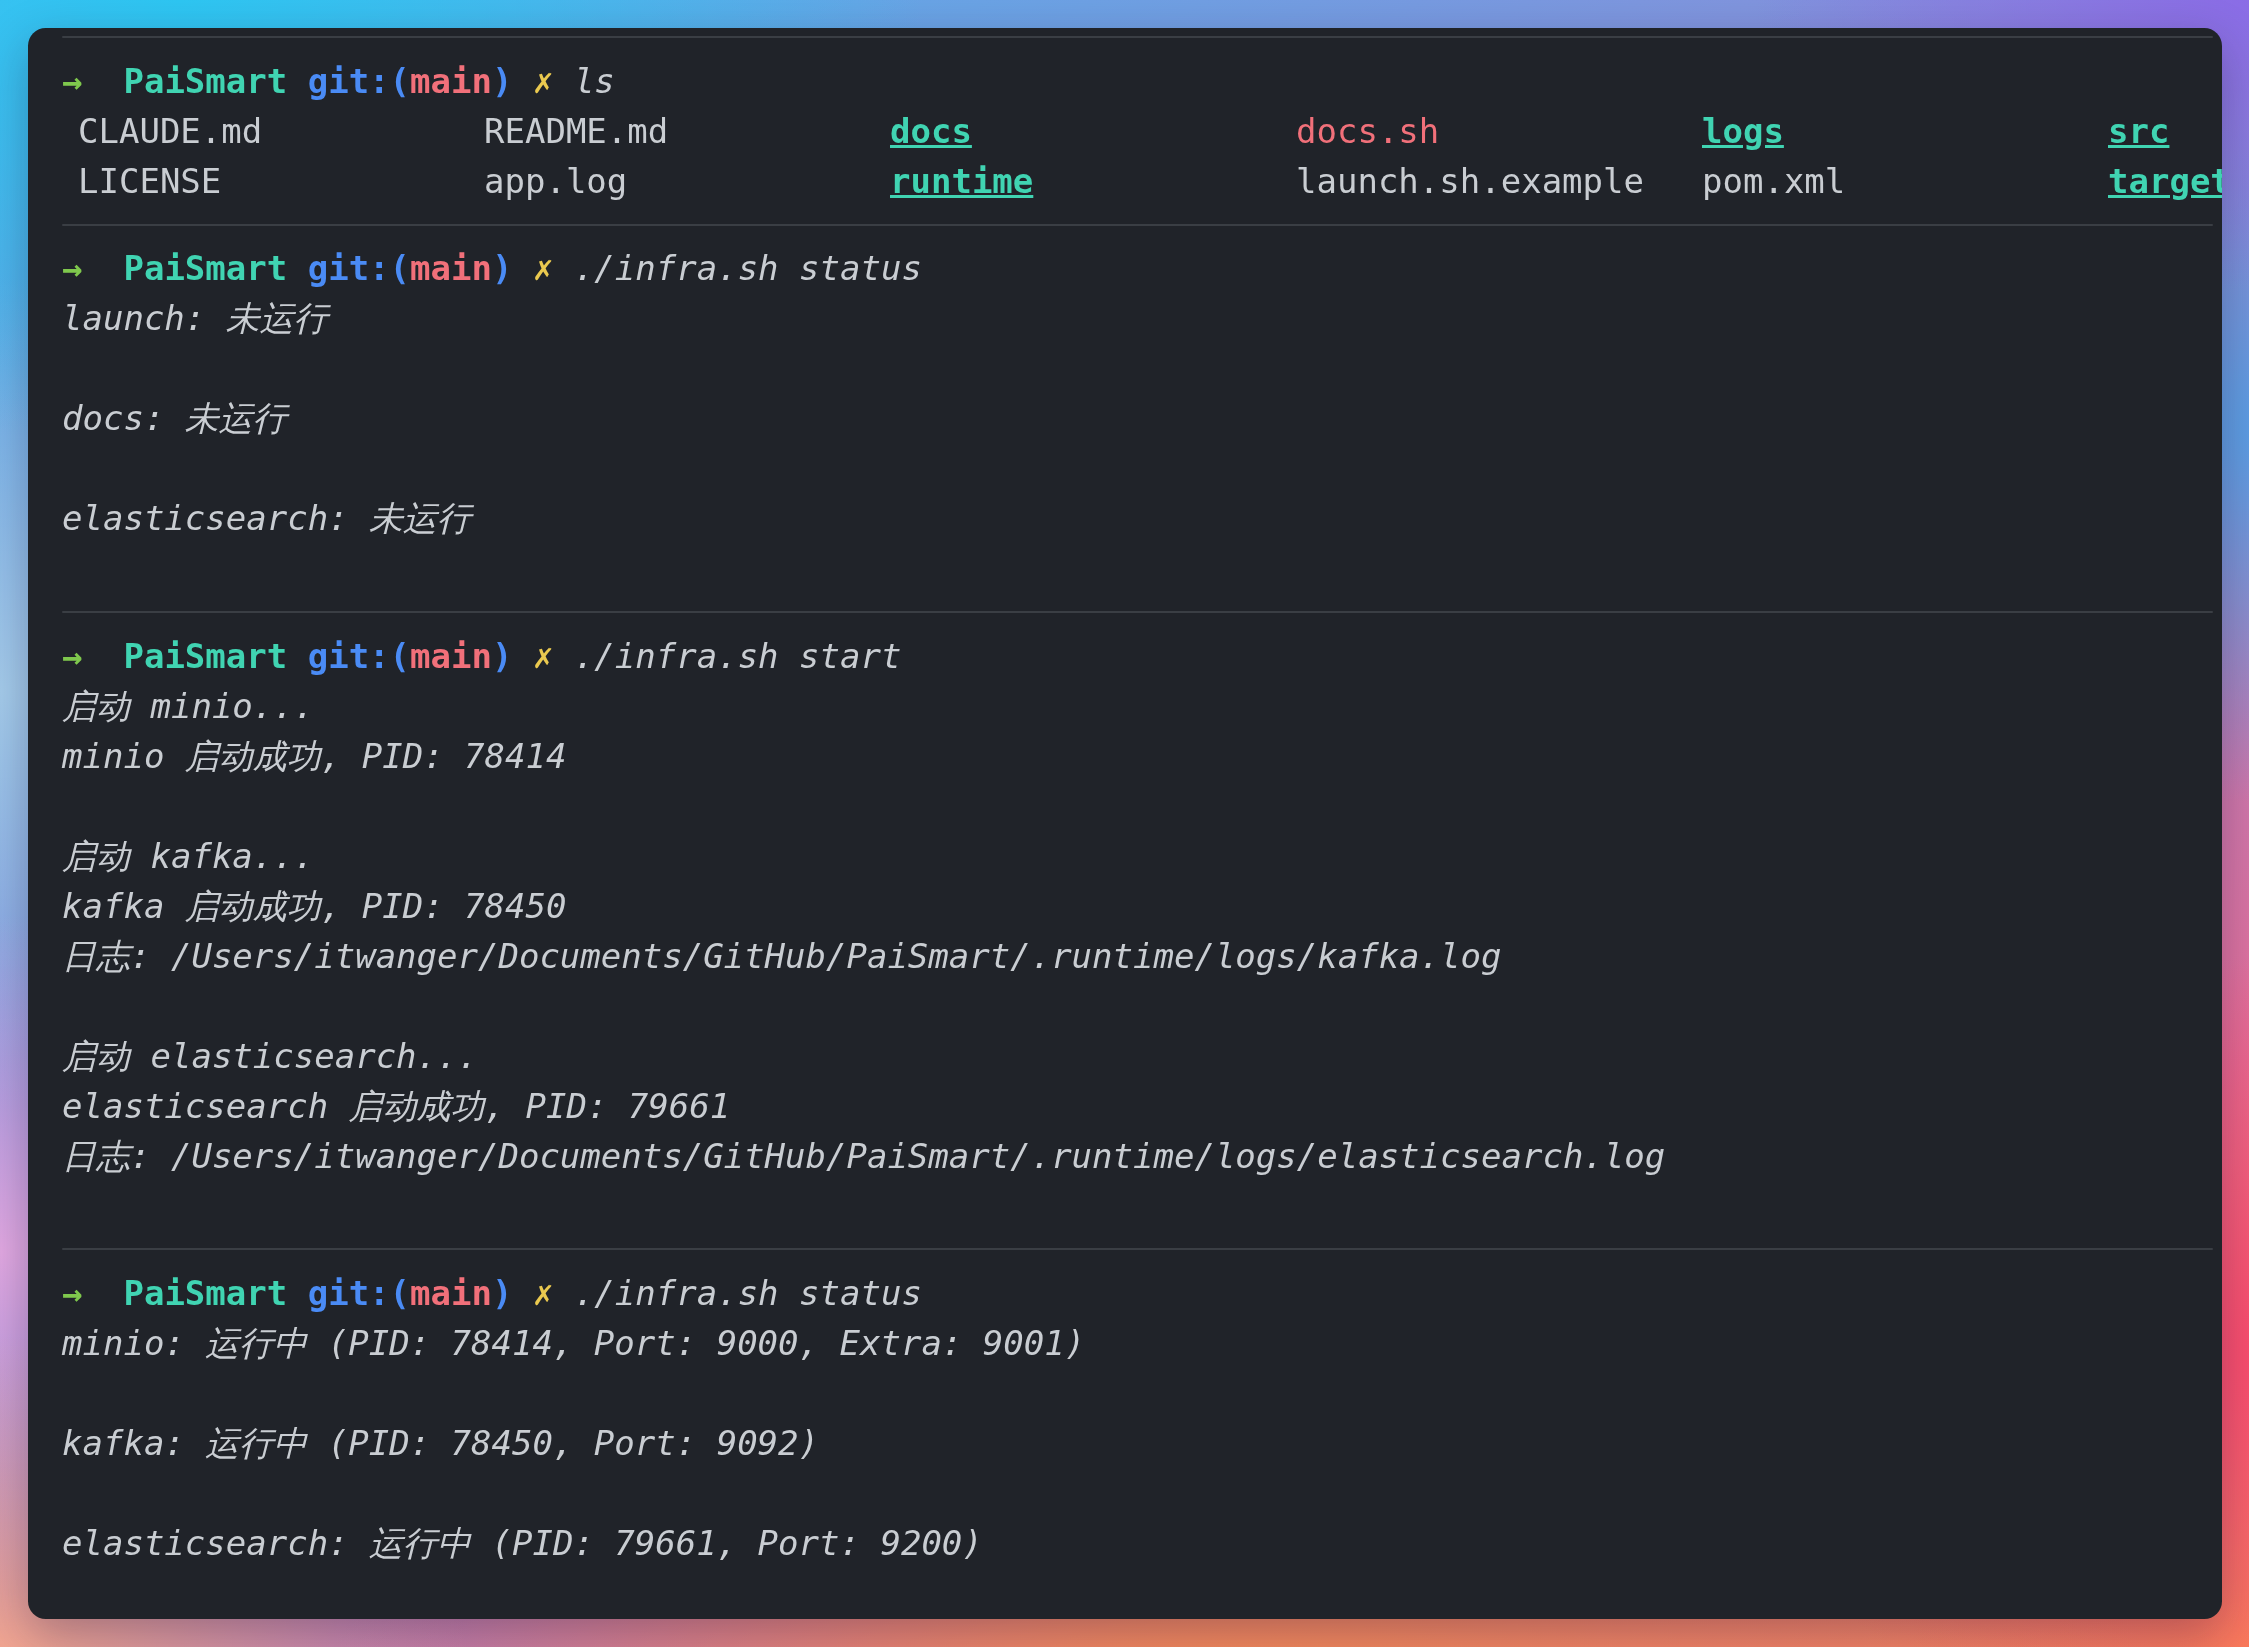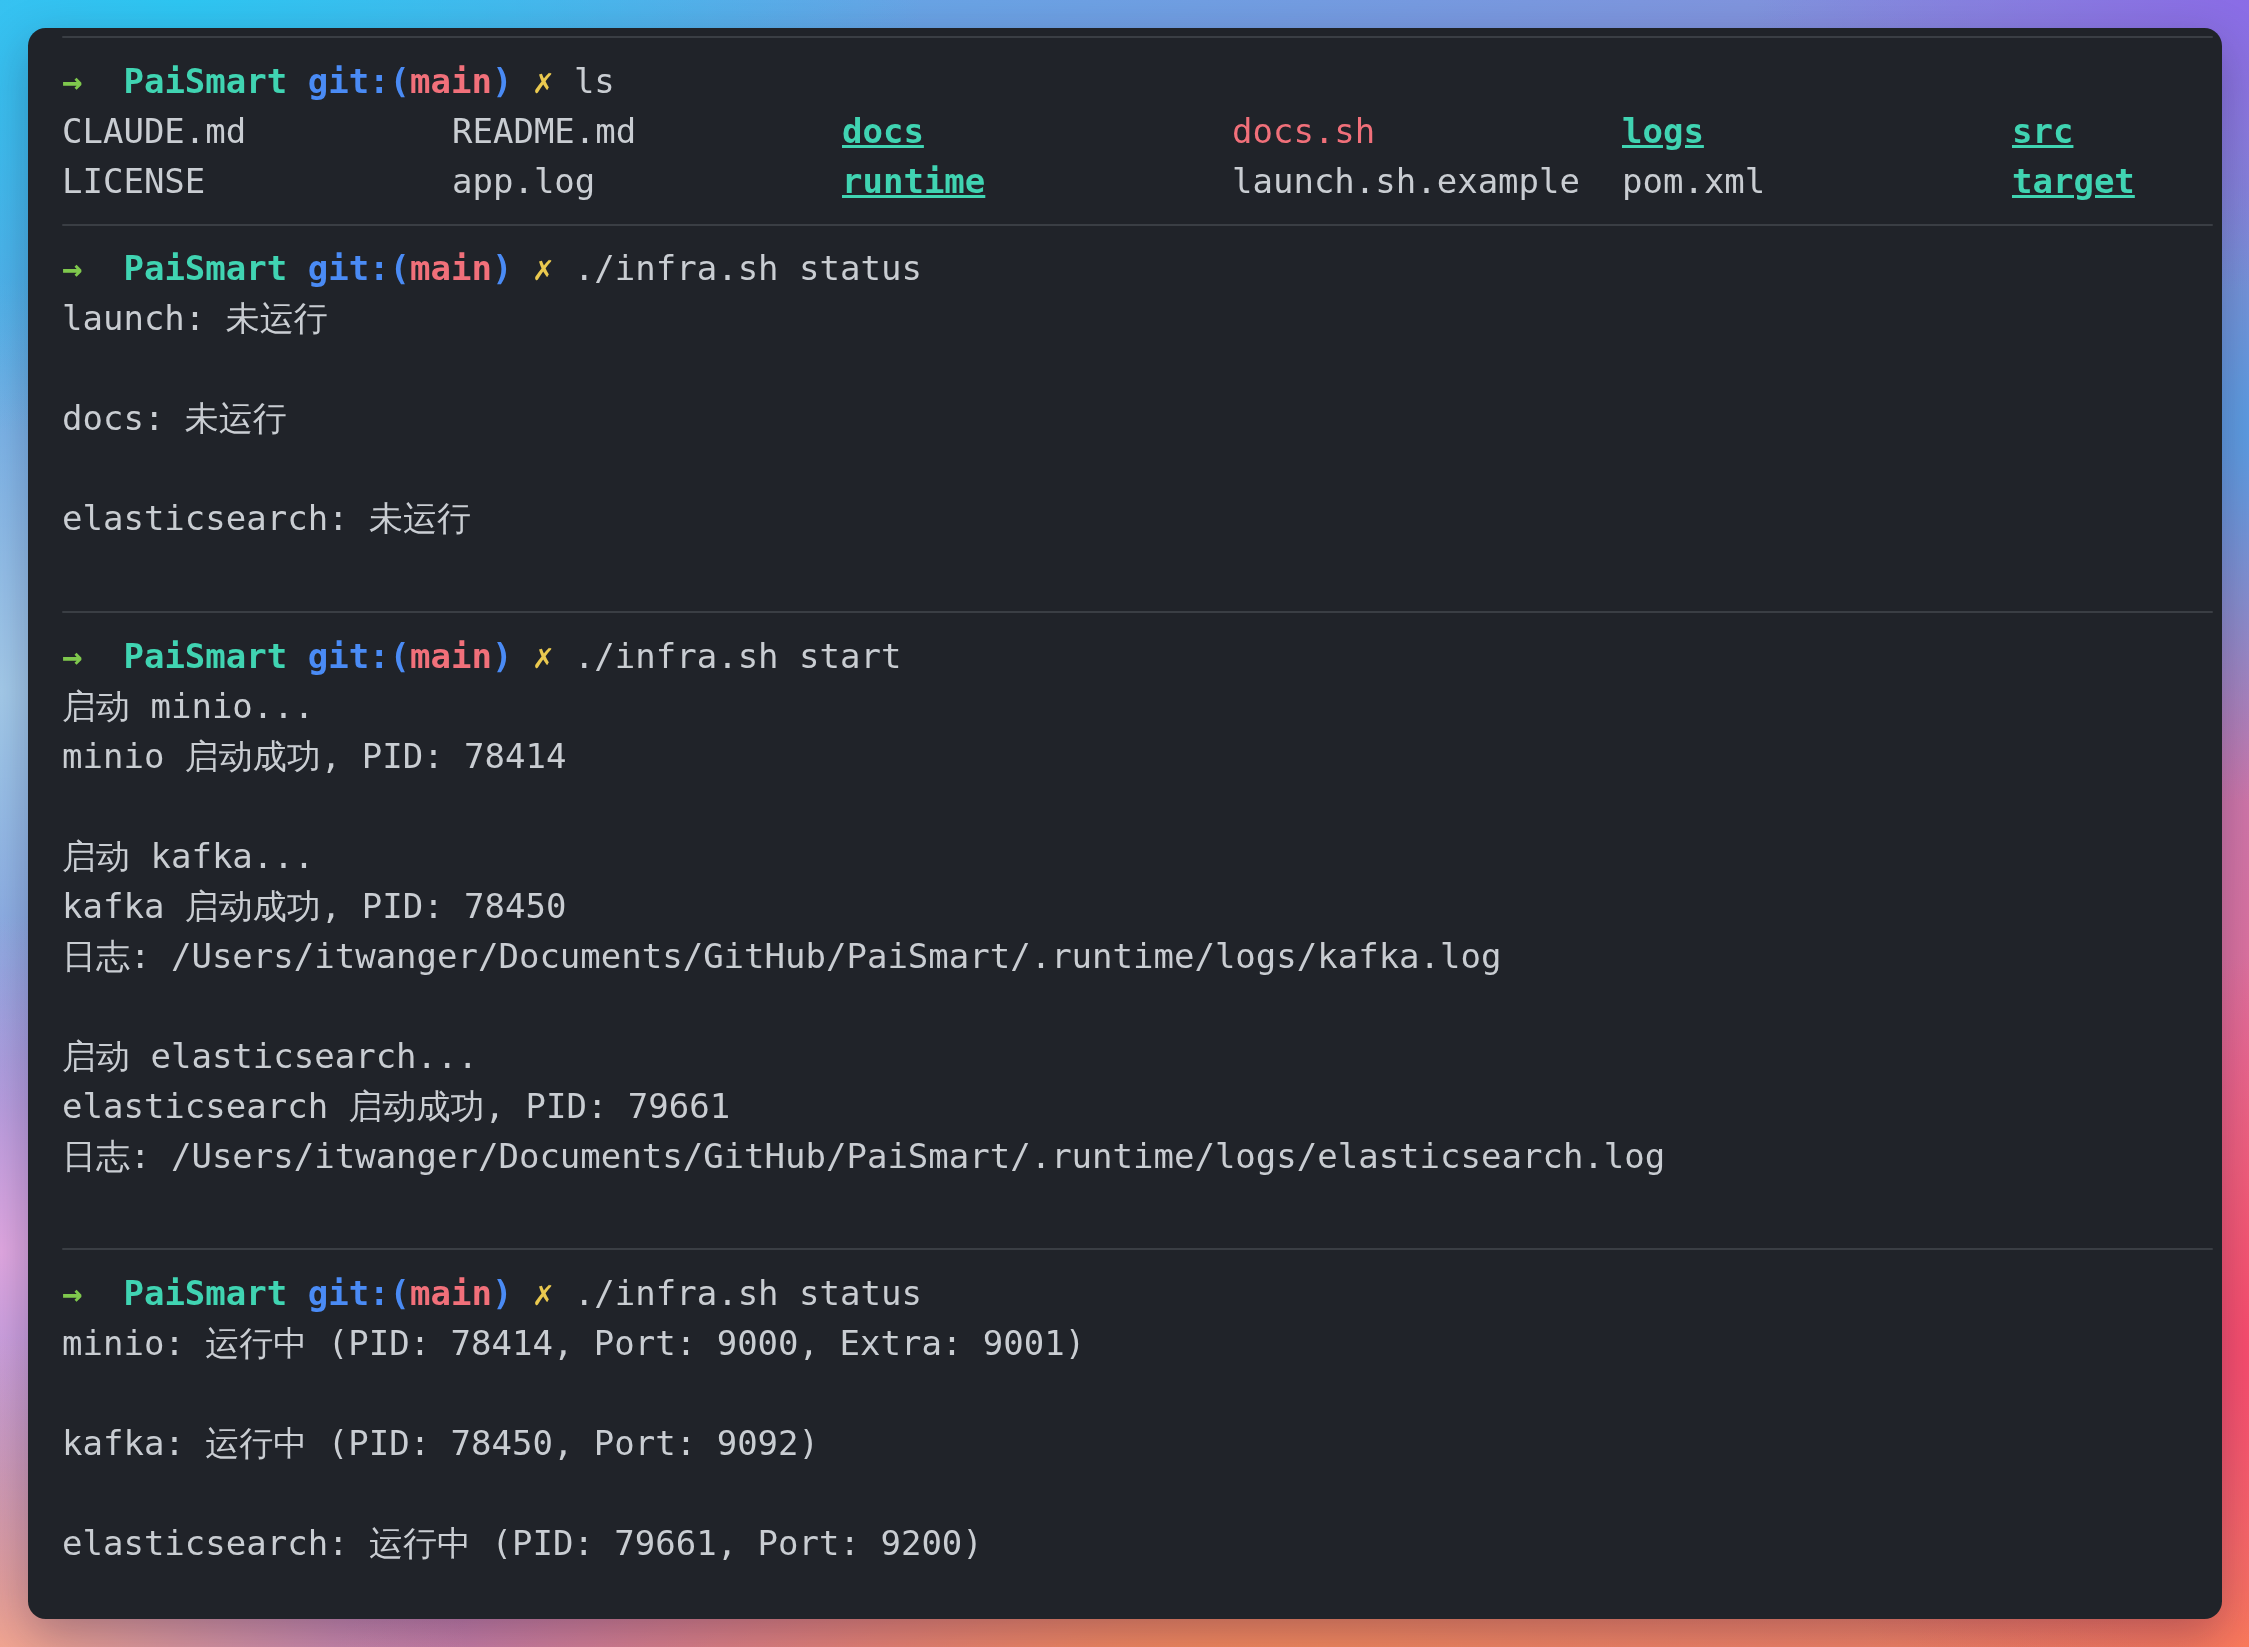--- a/index.html
+++ b/index.html
@@ -33,28 +33,28 @@
     font-size: 34px; line-height: 50px;
     color: var(--c-terminal_fg, #c9cdd2);
   }
   .separator {
     height: 2px; border-radius: 1.4px;
     background: var(--c-separator, #3a3e44);
     margin: 17.7px 0 17.7px 0;
   }
   .separator.first { margin-top: 0; }
   .line { white-space: pre; min-height: 50px; }
-  .fg     { color: var(--c-terminal_fg, #c9cdd2); }
+  .fg     { color: var(--c-terminal_fg, #c9cdd2); font-style: italic; }
   .green  { color: var(--c-green, #7fc84d); }
   .teal   { color: var(--c-teal, #40d4b2); }
   .blue   { color: var(--c-blue, #4a8bf5); }
   .red    { color: var(--c-red, #f1707a); }
   .yellow { color: var(--c-yellow, #eac94f); }
   .bold   { font-weight: 700; }
-  .cell   { display: inline-block; width: 390px; white-space: pre; }
+  .cell   { display: inline-block; width: 390px; white-space: pre; margin-left: 16px; }
   .cell.last  { width: auto; }
   .cell.plain { color: var(--c-terminal_fg, #c9cdd2); }
   .cell.dir   { color: var(--c-teal, #40d4b2); font-weight: 700; text-decoration: underline; }
   .cell.exec  { color: var(--c-red, #f1707a); }
 </style>
 </head>
 <body>
 
 <div class="frame">
   <section class="terminal">

